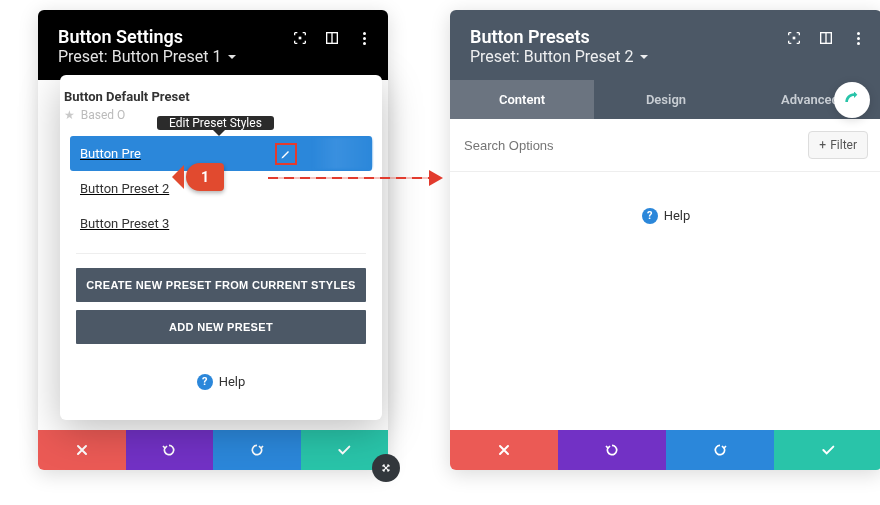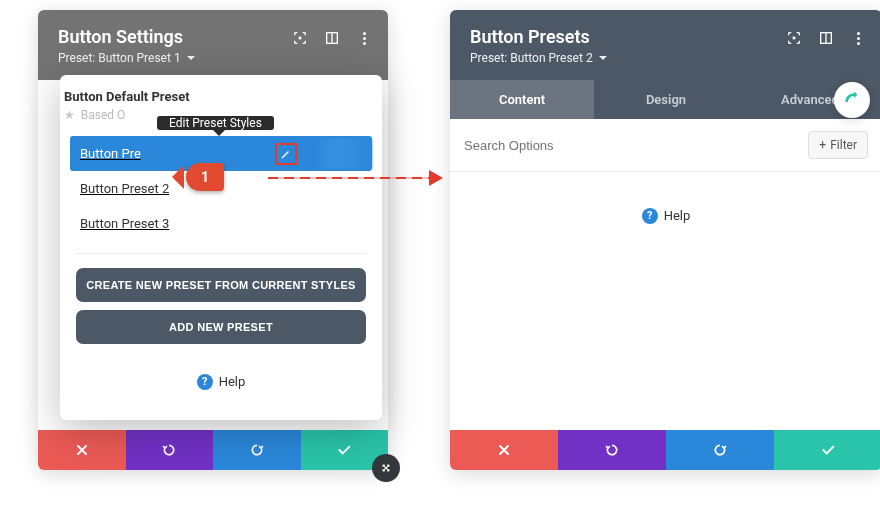--- a/index.html
+++ b/index.html
@@ -2,24 +2,24 @@
 <html><head>
 <meta charset="utf-8">
 <style>
   * { box-sizing: border-box; margin: 0; padding: 0; }
   body { font-family: -apple-system, BlinkMacSystemFont, "Segoe UI", Roboto, Arial, sans-serif; background: #fff; width: 880px; height: 505px; position: relative; }
   .panel { position: absolute; border-radius: 6px; box-shadow: 0 4px 20px rgba(0,0,0,0.15); overflow: visible; background: #fff; }
   .panel-left { left: 38px; top: 10px; width: 350px; height: 460px; }
   .panel-right { left: 450px; top: 10px; width: 432px; height: 460px; }
 
   .header { padding: 16px 20px 14px 20px; color: #fff; position: relative; border-radius: 6px 6px 0 0; }
-  .header-purple { background: #737373; }
+  .header-purple { background: #000000; }
   .header-gray { background: #4c5866; }
   .header h1 { font-size: 18px; font-weight: 600; }
-  .preset-line { font-size: 12px; margin-top: 0; opacity: .9; display: inline-flex; align-items: center; gap: 6px; }
+  .preset-line { font-size: 16px; margin-top: 0; opacity: .9; display: inline-flex; align-items: center; gap: 6px; }
   .header-icons { position: absolute; right: 16px; top: 20px; display: flex; gap: 16px; align-items: center; }
   .hicon { width: 16px; height: 16px; display: flex; align-items: center; justify-content: center; cursor: pointer; }
   .hicon svg { width: 16px; height: 16px; stroke: #fff; fill: none; stroke-width: 2; }
   .dots { display: flex; flex-direction: column; gap: 2px; }
   .dots span { width: 3px; height: 3px; background: #fff; border-radius: 50%; }
 
   .tabs { display: flex; background: #4c5866; }
   .tab { flex: 1; text-align: center; padding: 12px 0; color: #c9ced4; font-size: 13px; font-weight: 600; cursor: pointer; }
   .tab.active { background: #6b7480; color: #fff; }
 
@@ -47,21 +47,21 @@
   .default-title { font-size: 13px; font-weight: 700; color: #333; margin-bottom: 4px; }
   .based-on { font-size: 12px; color: #bbb; display: flex; align-items: center; gap: 6px; }
   .star { color: #c9c9c9; }
   .preset-list { margin: 14px 10px 0 10px; text-decoration: underline; }
   .preset-item { padding: 10px 10px; font-size: 13px; color: #333; border-radius: 3px; cursor: pointer; }
   .preset-item.selected { background: #2b87da; color: #fff; position: relative; }
   .edit-icon-box { position: absolute; left: 205px; top: 50%; transform: translateY(-50%); width: 22px; height: 22px; background: #2b87da; border: 2px solid #e23b2e; display: flex; align-items: center; justify-content: center; }
   .edit-icon-box svg { width: 12px; height: 12px; fill: #fff; }
   .blur-strip { position: absolute; right: 0; top: 2px; bottom: 2px; width: 60px; background: linear-gradient(90deg, rgba(43,135,218,0) 0%, #3a90df 40%, #2b87da 100%); border-radius: 0 3px 3px 0; filter: blur(1px); }
   .btn-row { padding: 8px 16px 0 16px; }
-  .wide-btn { width: 100%; background: #4c5866; color: #fff; border: none; padding: 11px 0; font-size: 11px; font-weight: 700; letter-spacing: .3px; border-radius: 7px; cursor: pointer; margin-bottom: 8px; }
+  .wide-btn { width: 100%; background: #4c5866; color: #fff; border: none; padding: 11px 0; font-size: 11px; font-weight: 700; letter-spacing: .3px; border-radius: 1px; cursor: pointer; margin-bottom: 8px; }
   .popover .help-mid { margin-top: 6px; }
 
   .divider { height: 1px; background: #eee; margin: 12px 16px 6px 16px; }
 
   
   .tooltip { position: absolute; left: 157px; top: 116px; background: #2b2b2b; color: #fff; font-size: 12px; padding: 0 12px; border-radius: 3px; z-index: 10; white-space: nowrap; }
   .tooltip::after { content: ""; position: absolute; bottom: -6px; left: 56px; border: 6px solid transparent; border-top-color: #2b2b2b; border-bottom: none; }
 
   
   .anno-badge { position: absolute; left: 186px; top: 163px; width: 38px; height: 28px; background: #e14a2f; border-radius: 14px 4px 4px 14px; color: #fff; font-weight: 700; font-size: 14px; display: flex; align-items: center; justify-content: center; z-index: 12; box-shadow: 0 2px 4px rgba(0,0,0,.3); }

